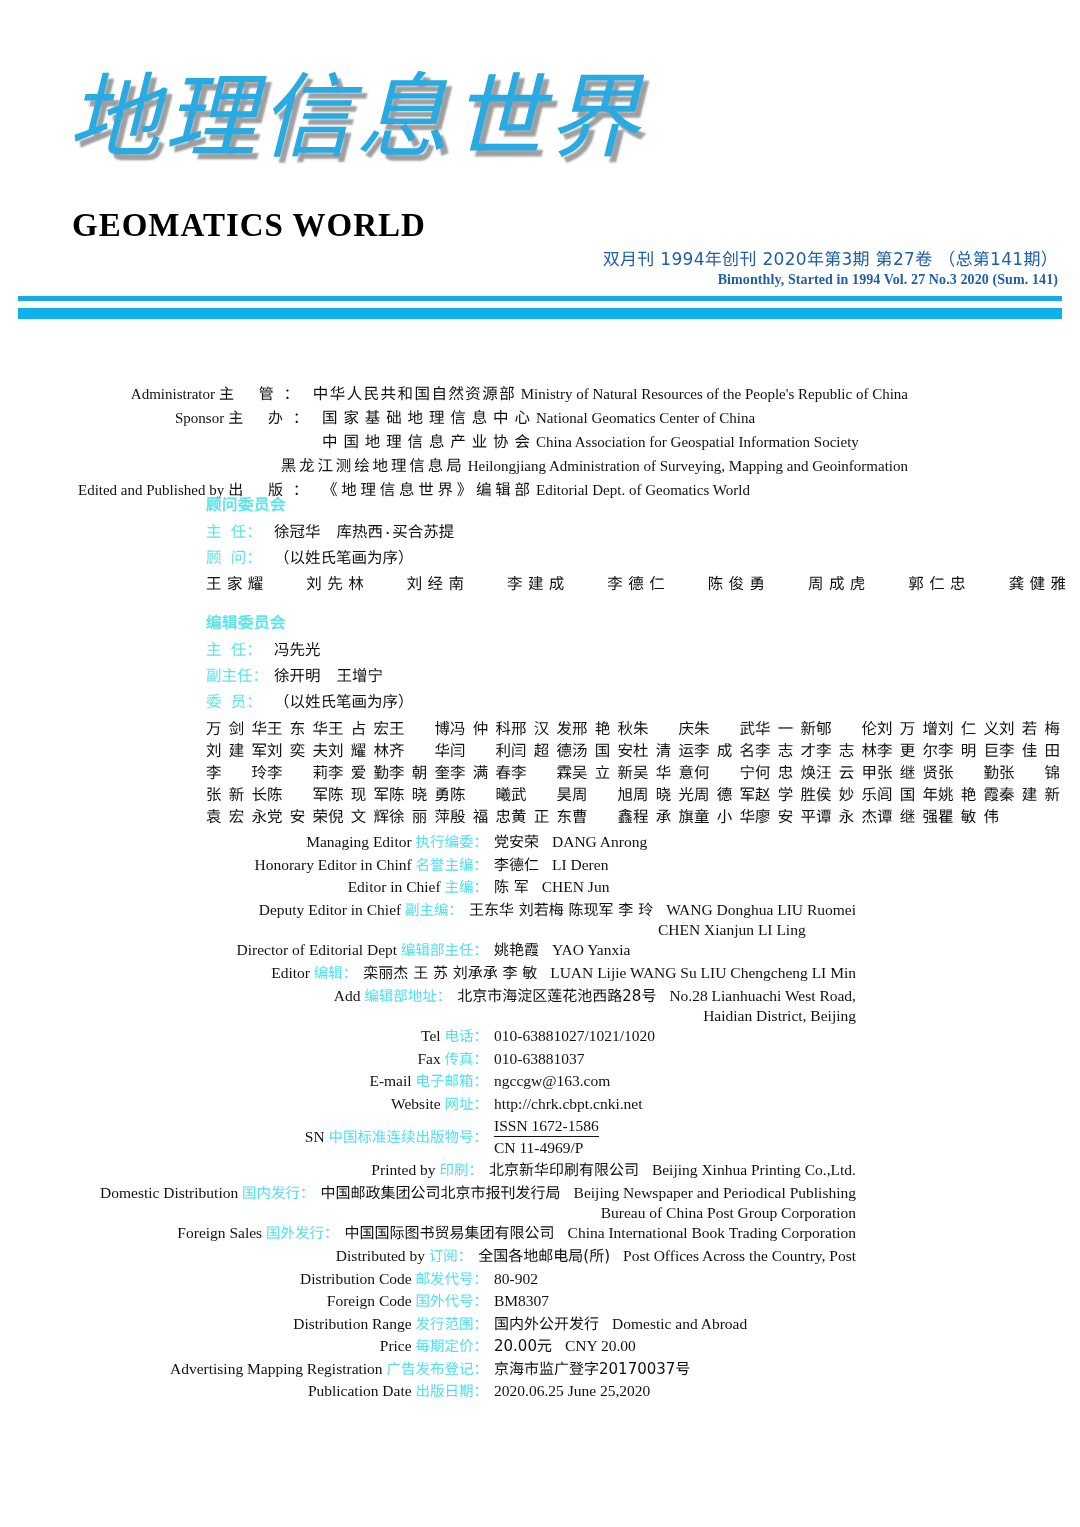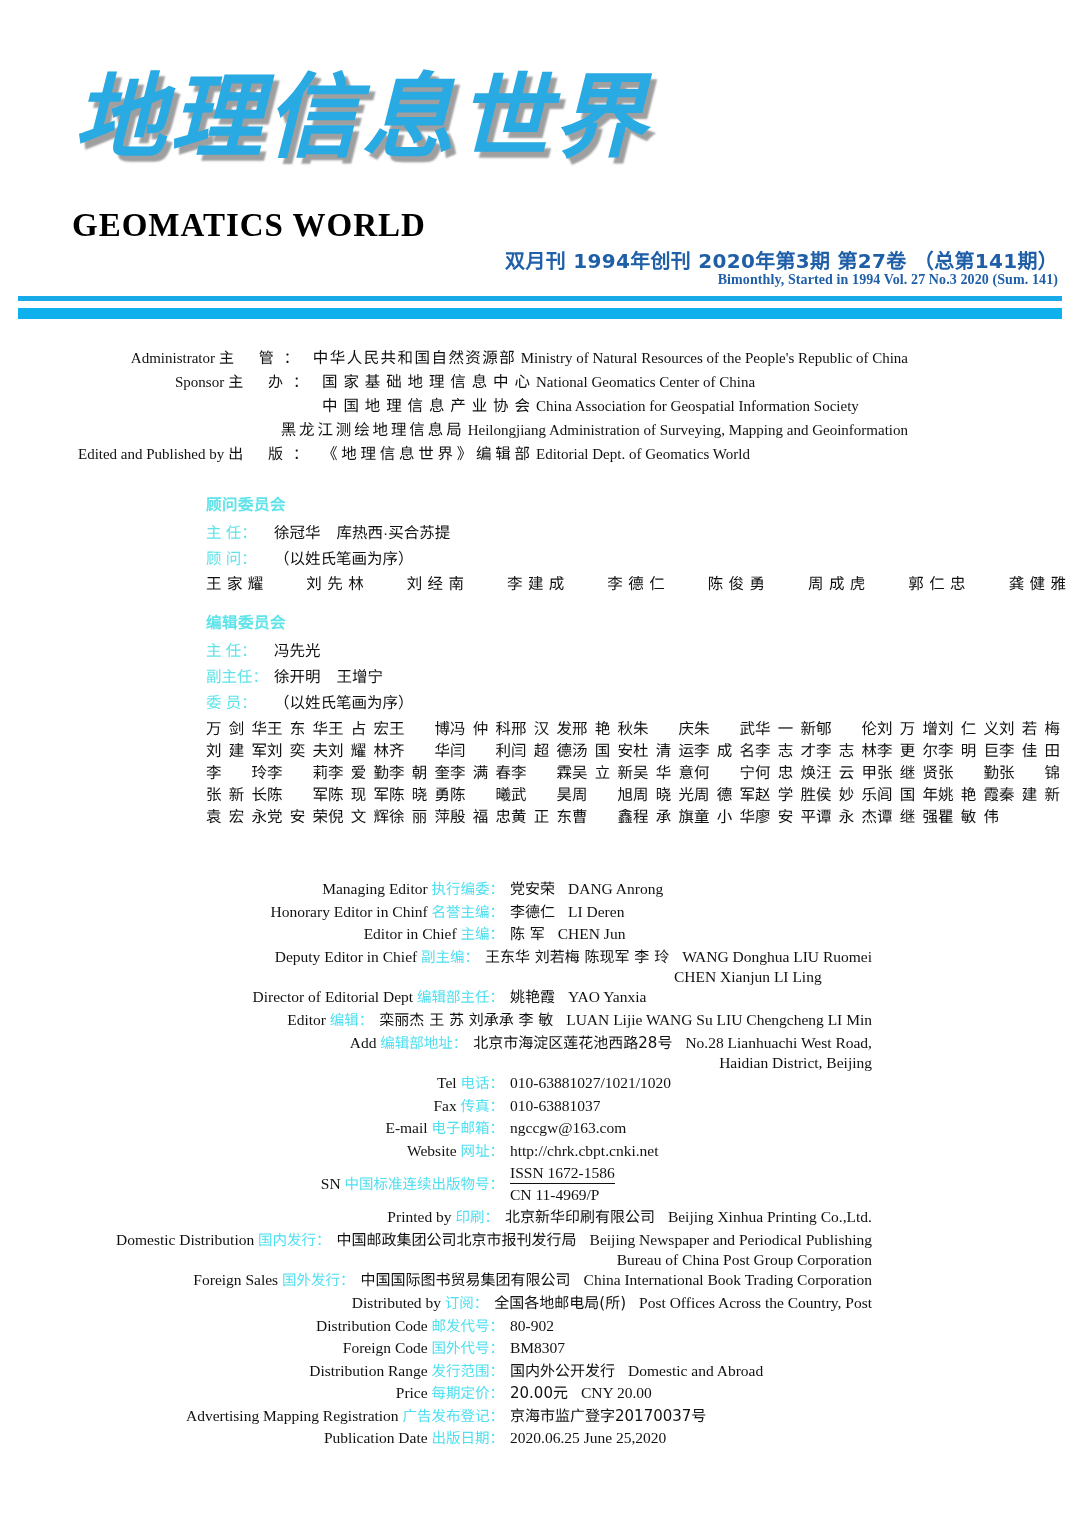--- a/index.html
+++ b/index.html
@@ -17,25 +17,25 @@
     position: relative;
   }
 
   
   .masthead {
     position: relative;
     padding: 0;
   }
   .journal-title-cn {
     position: absolute;
-    left: 74px;
+    left: 68px;
     top: 72px;
     font-family: "DejaVu Sans", "Liberation Sans", sans-serif;
     font-size: 92px;
-    font-weight: bold;
+    font-weight: normal;
     font-style: italic;
     letter-spacing: 4px;
     line-height: 1;
     color: #29aae2;
     text-shadow: 5px 6px 2px rgba(80,80,80,0.55);
     white-space: nowrap;
     text-align: center;
   }
   .journal-title-en {
     position: absolute;
@@ -51,22 +51,22 @@
   .issue-line {
     position: absolute;
     right: 22px;
     text-align: left;
     font-family: "DejaVu Sans", "Liberation Sans", sans-serif;
     color: #1f5fa8;
     white-space: nowrap;
   }
   .issue-cn {
     top: 245px;
-    font-size: 20px;
-    font-weight: bold;
+    font-size: 17px;
+    font-weight: normal;
     letter-spacing: 0.3px;
   }
   .issue-en {
     top: 272px;
     font-size: 14px;
     font-weight: bold;
     letter-spacing: 0.1px;
     font-family: Liberation Serif, serif;
   }
 
@@ -84,21 +84,21 @@
     top: 308px;
     width: 1044px;
     height: 11px;
     background: #0fb1ec;
   }
 
   
   .org-block {
     position: absolute;
     left: 0;
-    top: 346px;
+    top: 382px;
     width: 908px;
   }
   .org-row {
     display: flex;
     align-items: baseline;
     line-height: 24px;
     font-size: 15.5px;
   }
   .org-label {
     width: 318px;
@@ -142,21 +142,21 @@
     font-size: 15.5px;
     font-weight: bold;
     color: #5fe3e8;
     letter-spacing: 0.5px;
     margin-bottom: 6px;
   }
   .cmt-row {
     display: flex;
     align-items: baseline;
     line-height: 26px;
-    font-family: Liberation Sans, sans-serif;
+    font-family: Liberation Mono, monospace;
     font-size: 15.5px;
   }
   .cmt-role {
     width: 68px;
     color: #5fe3e8;
     white-space: nowrap;
     display: inline-block;
   }
   .cmt-val {
     color: #111111;
@@ -193,23 +193,22 @@
   .advisor-row .cell {
     width: 66px;
     text-align: justify;
     text-align-last: justify;
   }
 
   
   .imprint {
     position: absolute;
     left: 0;
-    top: 878px;
+    top: 831px;
     width: 856px;
-    padding-left: 16px;
   }
   .imp-row {
     display: flex;
     align-items: baseline;
     line-height: 22.6px;
     min-height: 22.6px;
   }
   .imp-label {
     width: 488px;
     text-align: right;

